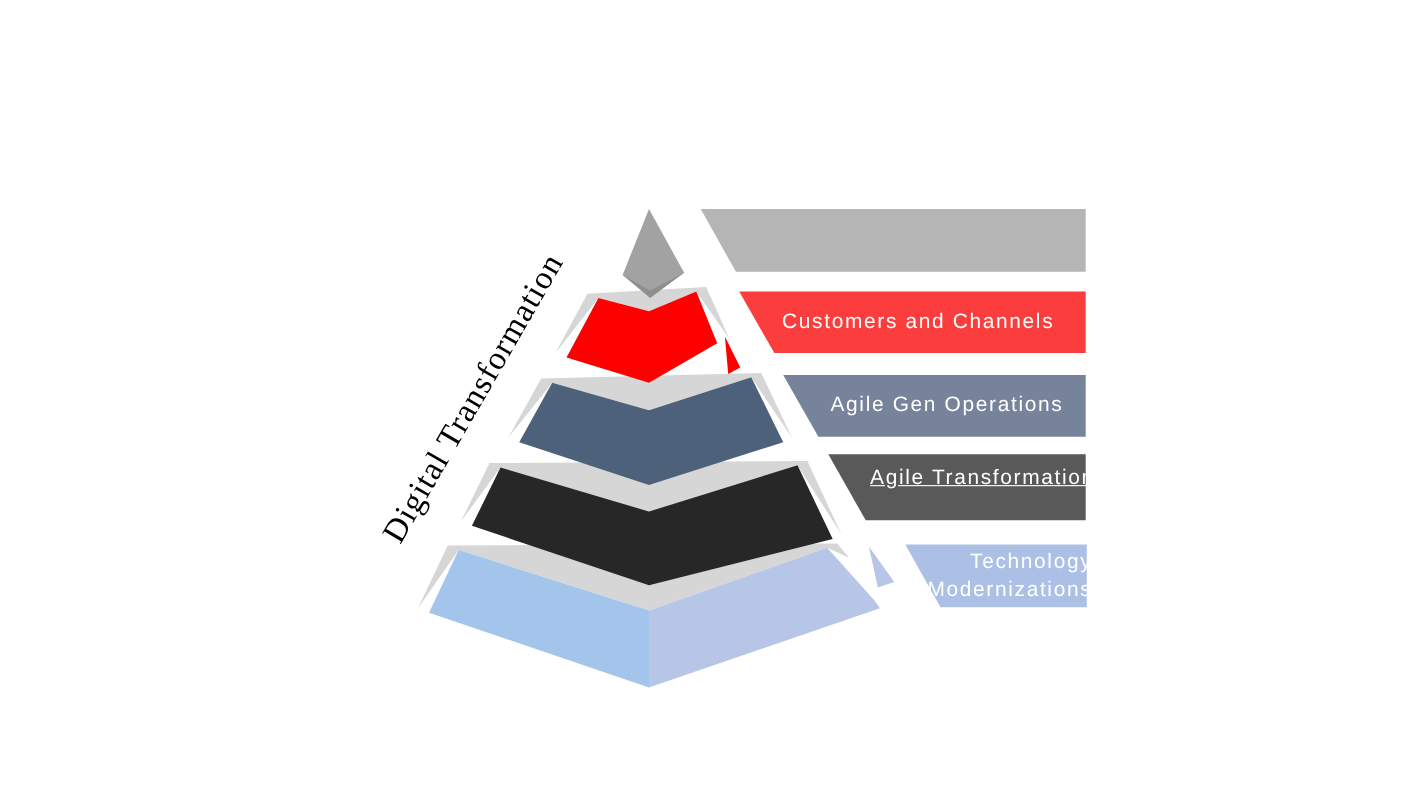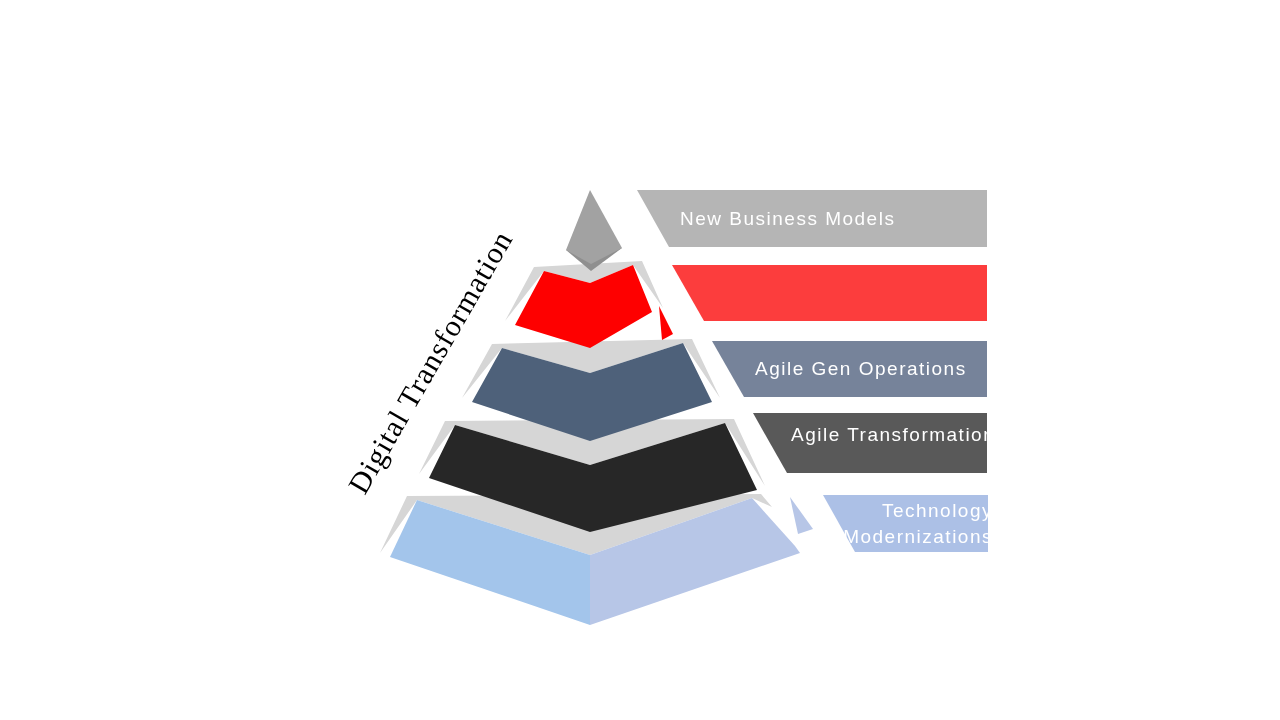--- a/index.html
+++ b/index.html
@@ -59,18 +59,18 @@
 
     <polygon points="637,190 987,190 987,247 669,247" fill="#b5b5b5"></polygon>
     <polygon points="672,265 987,265 987,321 704,321" fill="#fc3d3d"></polygon>
     <polygon points="712,341 987,341 987,397 744,397" fill="#76839a"></polygon>
     <polygon points="753,413 987,413 987,473 787,473" fill="#595959"></polygon>
     <polygon points="823,495 988,495 988,552 855,552" fill="#acc0e6"></polygon>
   </svg>
 
   <div class="diagram-title">Digital Transformation</div>
 
-  <div class="band-label" style="left:680px;top:190px;height:57px;">New Business Models</div>
+  <div class="band-label" style="left:711px;top:265px;height:56px;">Customers and Channels</div>
   <div class="band-label" style="left:755px;top:341px;height:56px;">Agile Gen Operations</div>
-  <div class="band-label" style="left:791px;top:413px;height:44px;">Agile Transformation</div>
+  <div class="band-label" style="left:791px;top:413px;height:44px;text-decoration:underline;">Agile Transformation</div>
   <div class="band-label" style="left:833px;top:495px;height:57px;width:160px;text-align:right;">Technology Modernizations</div>
 
 </div>
 
 </body></html>

